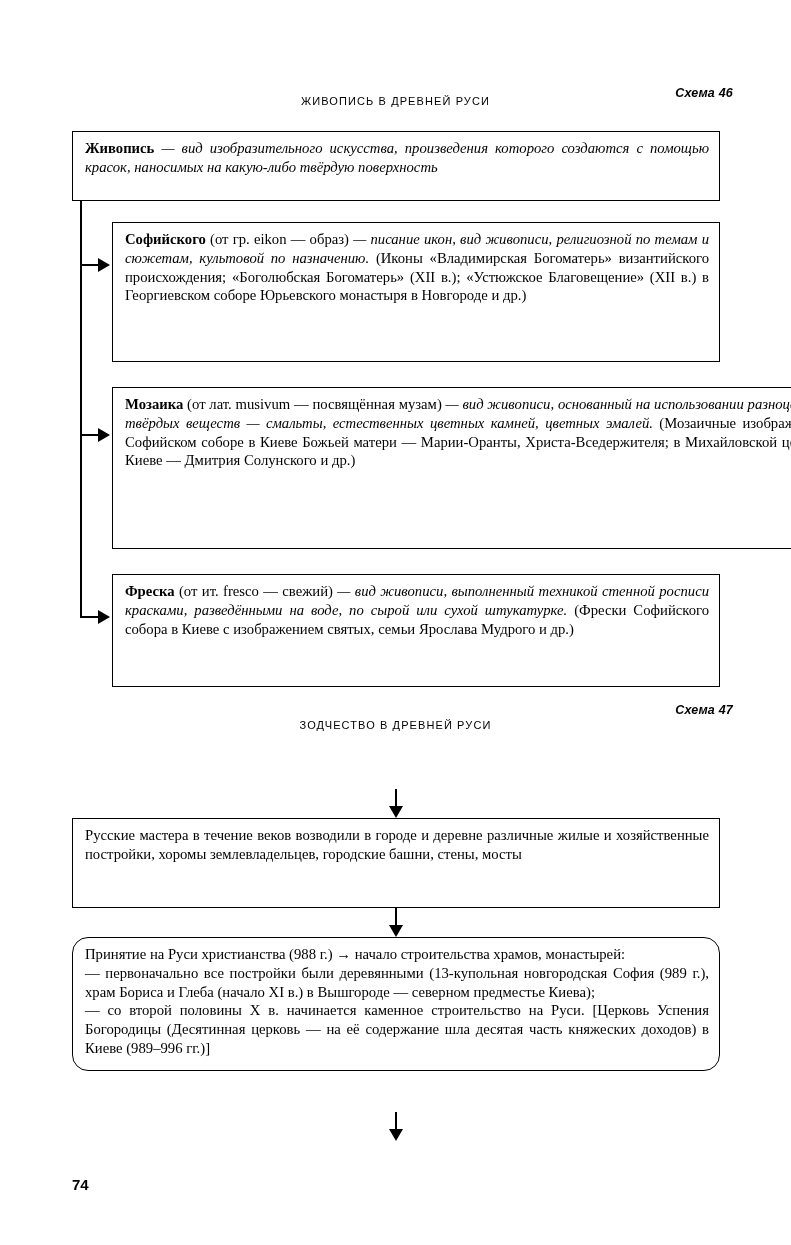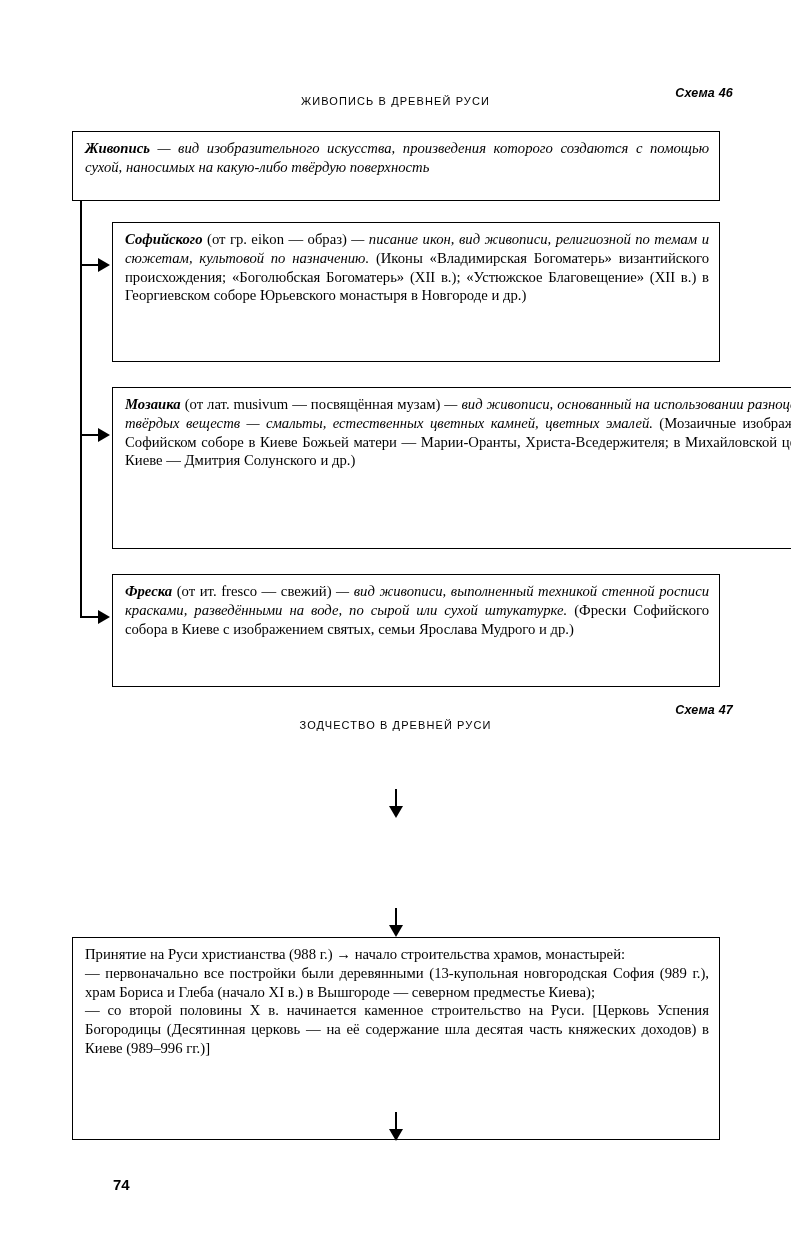--- a/index.html
+++ b/index.html
@@ -48,21 +48,21 @@
     border: 1.6px solid #000;
     box-sizing: border-box;
     padding: 7px 10px 8px 12px;
     line-height: 1.28;
     font-size: 14.7px;
     text-align: justify;
     hyphens: manual;
   }
   .box p { margin: 0; }
   .i { font-style: italic; }
-  .bi { font-weight: bold; font-style: italic; }
+  .bi { font-weight: bold; }
 
   
   .vline {
     position: absolute;
     width: 1.8px;
     background: #000;
   }
   .hline {
     position: absolute;
     height: 1.8px;
@@ -83,33 +83,32 @@
     border-top: 12px solid #000;
   }
 
   .page-number {
     position: absolute;
     left: 72px;
     bottom: 52px;
     font-family: "Liberation Sans", sans-serif;
     font-weight: bold;
     font-size: 15px;
-    margin-left: 41px;
   }
 </style>
 </head>
 <body>
 
 <div class="page">
 
   <div class="scheme-label" style="top:86px;">Схема 46</div>
   <div class="section-title" style="top:95px;">ЖИВОПИСЬ В ДРЕВНЕЙ РУСИ</div>
 
   <div class="box" style="left:72px; top:131px; width:648px; height:70px;">
-    <p><span class="bi">Живопись</span><span class="i"> — вид изобразительного искусства, произведения которого создаются с помощью сухой, наносимых на какую-либо твёрдую поверхность</span></p>
+    <p><span class="bi">Живопись</span><span class="i"> — вид изобразительного искусства, произведения которого создаются с помощью красок, наносимых на какую-либо твёрдую поверхность</span></p>
   </div>
 
   <div class="vline" style="left:80px; top:201px; height:415px;"></div>
 
   <div class="hline" style="left:80px; top:264px; width:20px;"></div>
   <div class="arrow-right" style="left:98px; top:258px;"></div>
   <div class="box" style="left:112px; top:222px; width:608px; height:140px;">
     <p>
       <span class="bi">Софийского</span>
       <span>(от гр. eikon — образ)</span><span class="i"> — писание икон, вид живописи, религиозной по темам и сюжетам, культовой по назначению.</span>
@@ -137,25 +136,28 @@
     </p>
   </div>
 
   <div class="scheme-label" style="top:703px;">Схема 47</div>
   <div class="section-title" style="top:719px;">ЗОДЧЕСТВО В ДРЕВНЕЙ РУСИ</div>
 
 
   <div class="vline" style="left:395px; top:789px; height:22px;"></div>
   <div class="arrow-down" style="left:389px; top:806px;"></div>
 
+  <div class="box" style="left:72px; top:818px; width:648px; height:90px;">
+    <p>Русские мастера в течение веков возводили в городе и деревне различные жилые и хозяйственные постройки, хоромы землевладельцев, городские башни, стены, мосты</p>
+  </div>
 
   <div class="vline" style="left:395px; top:908px; height:22px;"></div>
   <div class="arrow-down" style="left:389px; top:925px;"></div>
 
-  <div class="box" style="left:72px; top:937px; width:648px; height:203px;">
+  <div class="box" style="left:72px; top:937px; width:648px; height:134px;border-radius:16px;">
     <p>Принятие на Руси христианства (988 г.) → начало строительства храмов, монастырей:</p>
     <p>— первоначально все постройки были деревянными (13-купольная новгородская София (989 г.), храм Бориса и Глеба (начало XI в.) в Вышгороде — северном предместье Киева);</p>
     <p>— со второй половины X в. начинается каменное строительство на Руси. [Церковь Успения Богородицы (Десятинная церковь — на её содержание шла десятая часть княжеских доходов) в Киеве (989–996 гг.)]</p>
   </div>
 
   <div class="vline" style="left:395px; top:1112px; height:22px;"></div>
   <div class="arrow-down" style="left:389px; top:1129px;"></div>
 
   <div class="page-number">74</div>
 </div>

